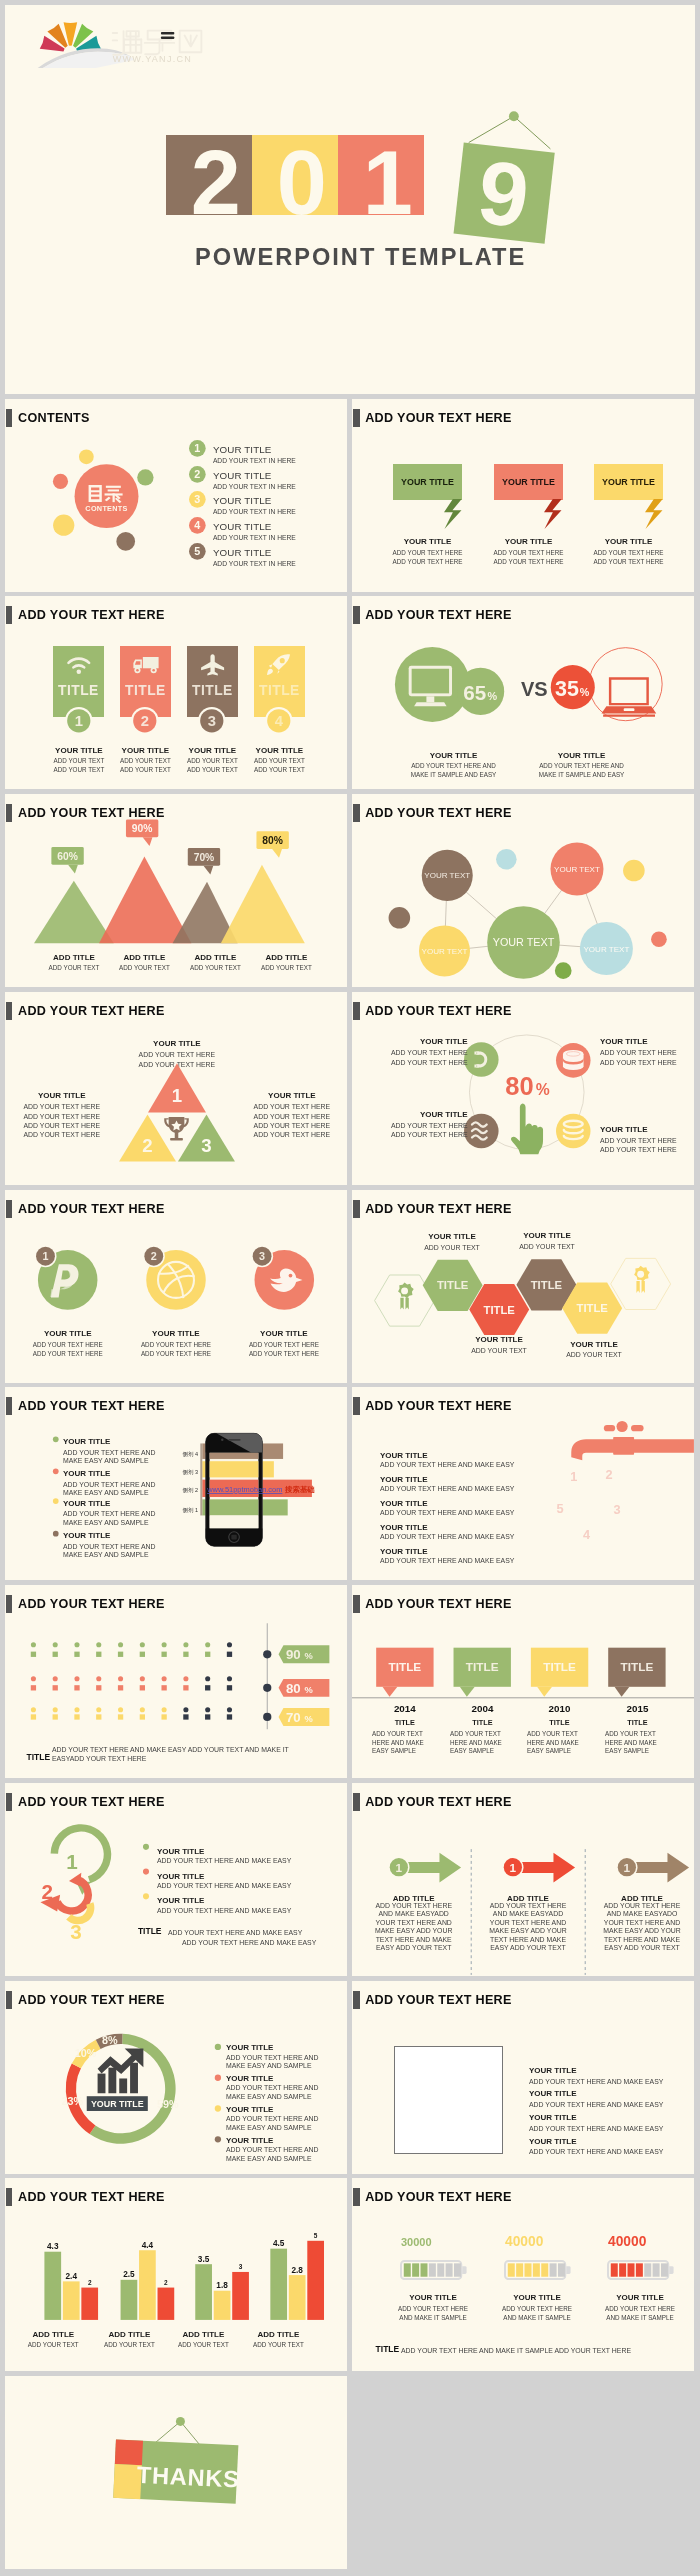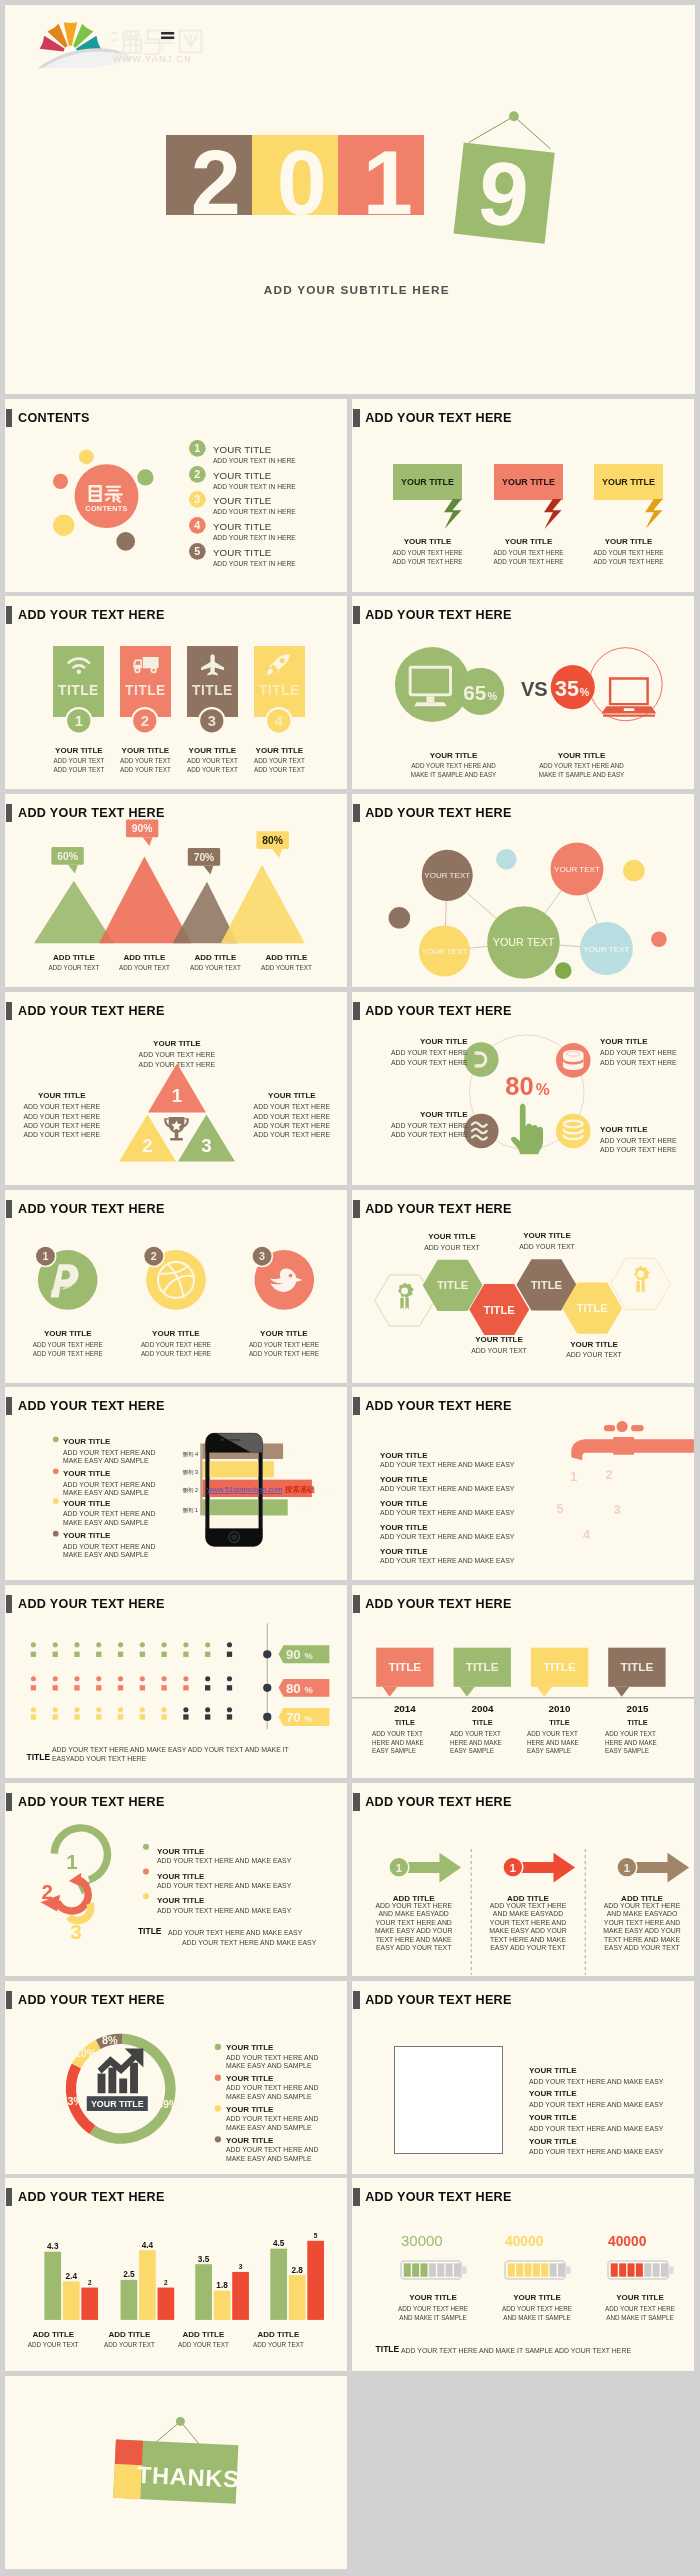--- a/index.html
+++ b/index.html
@@ -92,21 +92,21 @@
 
   <svg style="position:absolute;left:443px;top:93px;width:128px;height:148px" viewBox="0 0 130 150">
     <path d="M66.9 18.4 L21 45.1 M66.9 18.4 L104 51.5" stroke="#7e9857" stroke-width="1" fill="none"></path>
     <circle cx="66.9" cy="18.4" r="5" fill="#9cba70"></circle>
     <g transform="rotate(6.4 16 45.1)">
       <rect x="16" y="45.1" width="93" height="93" fill="#9cba70"></rect>
       <text x="62" y="124" text-anchor="middle" font-family="Liberation Sans, sans-serif" font-size="91" font-weight="bold" fill="#fdf9ec">9</text>
     </g>
   </svg>
 
-  <div class="cover-sub">ADD YOUR SUBTITLE  HERE</div>
+  <div class="cover-title">POWERPOINT  TEMPLATE</div>
 </div>
 
 <div class="slide sl" style="left:4.9px; top:399px;">
   <div class="hd">
     <span class="bar"></span>
     <span class="txt">CONTENTS</span>
   </div>
   <svg style="position:absolute;left:39px;top:44px;width:128px;height:123px" viewBox="0 0 130 125">
     <circle cx="16.7" cy="39" r="7.7" fill="#f0806a"></circle>
     <circle cx="43" cy="14" r="7.5" fill="#fbd96b"></circle>
@@ -770,21 +770,21 @@
     </div>
   </div>
 </div>
 
 <div class="slide sl" style="left:352px; top:2178px;">
   <div class="hd">
     <span class="bar"></span>
     <span class="txt">ADD YOUR TEXT HERE</span>
   </div>
 
-  <div class="t" style="left:49px;top:54px"><span style="font-size:15px;font-weight:normal;color:#9cba70">30000</span></div>
+  <div class="t" style="left:49px;top:54px"><span style="font-size:11px;font-weight:bold;color:#9cba70">30000</span></div>
   <div class="t" style="left:153px;top:54px"><span style="font-size:13.8px;font-weight:bold;color:#fbd96b">40000</span></div>
   <div class="t" style="left:256px;top:54px"><span style="font-size:13.8px;font-weight:bold;color:#ee4b35">40000</span></div>
 
   <svg style="position:absolute;left:48px;top:82px;width:67px;height:19.7px" viewBox="0 0 68 20">
     <rect x="1" y="1" width="61.2" height="18.4" rx="3.5" fill="none" stroke="#dcdcdc" stroke-width="2"></rect>
     <path d="M63.2 6.3 h3 a1.4 1.4 0 0 1 1.4 1.4 v5 a1.4 1.4 0 0 1 -1.4 1.4 h-3 z" fill="#dcdcdc"></path>
     <g>
           <rect x="3.8" y="3.4" width="7.1" height="13.6" fill="#9cba70"></rect>
           <rect x="12.3" y="3.4" width="7.1" height="13.6" fill="#9cba70"></rect>
           <rect x="20.8" y="3.4" width="7.1" height="13.6" fill="#9cba70"></rect>

